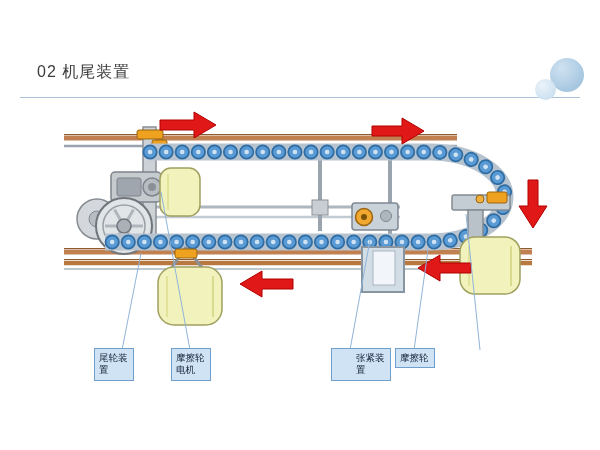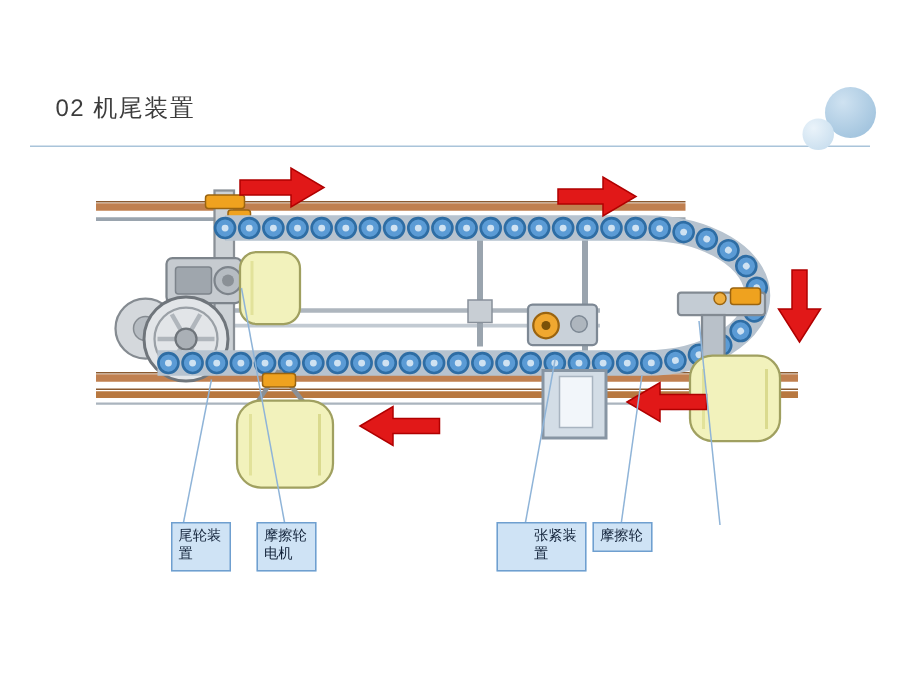--- a/index.html
+++ b/index.html
@@ -7,21 +7,21 @@
   .slide{position:relative;width:568px;height:450px;background:#ffffff;}
   .title{position:absolute;left:37px;top:62px;font-size:16px;color:#3c3c3c;letter-spacing:1px;}
   .divider{position:absolute;left:20px;top:97px;width:560px;height:1px;background:#a9c4da;}
   .circle-lg{position:absolute;left:550px;top:58px;width:34px;height:34px;border-radius:50%;
     background:radial-gradient(circle at 35% 30%, #cfe2f1, #96bcd9);}
   .circle-sm{position:absolute;left:535px;top:79px;width:21px;height:21px;border-radius:50%;
     background:radial-gradient(circle at 35% 30%, #eaf3fa, #c2daec);}
   svg.diagram{position:absolute;left:0;top:0;width:600px;height:450px;}
   .label{position:absolute;background:#cfe3f5;border:1px solid #6f9fcf;color:#13233a;
     font-size:9.5px;line-height:1.3;padding:3px 4px;}
-  .l1{left:114px;top:348px;width:30px;}
+  .l1{left:94px;top:348px;width:30px;}
   .l2{left:171px;top:348px;width:30px;}
   .l3{left:331px;top:348px;width:30px;padding-left:24px;}
   .l4{left:395px;top:348px;width:30px;}
   .l5{left:455px;top:348px;width:40px;}
 </style>
 </head>
 <body>
 
 <div class="slide">
 

